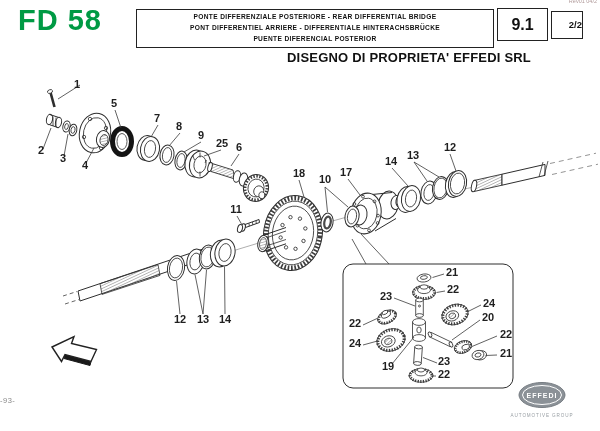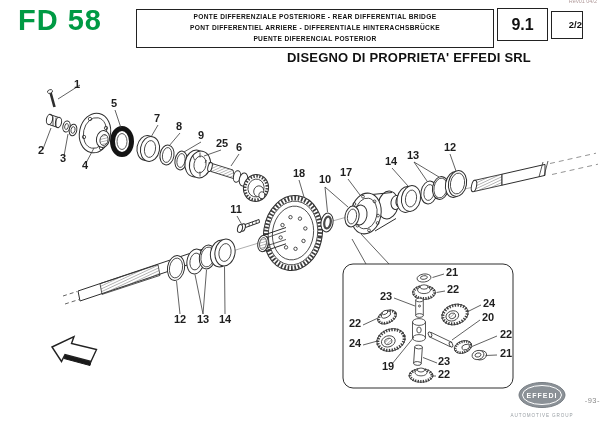--- a/index.html
+++ b/index.html
@@ -10,22 +10,22 @@
   .title-box{position:absolute;left:136px;top:9px;width:356px;height:37px;
          border:1.2px solid #222;display:flex;flex-direction:column;justify-content:center;
          text-align:center;font-weight:700;font-size:6.6px;letter-spacing:.35px;line-height:1.65;}
   .section-box{position:absolute;left:497px;top:8px;width:49px;height:31px;border:1.4px solid #222;
          font-size:16px;font-weight:700;text-align:center;line-height:31px;}
   .pagenum-box{position:absolute;left:551px;top:11px;width:30px;height:26px;border:1.2px solid #222;
          font-size:9.5px;font-weight:700;text-align:right;line-height:26px;}
   .rev-note{position:absolute;right:3px;top:-2px;font-size:5.5px;color:#b09a9a;}
   .property-note{position:absolute;left:287px;top:50px;font-size:13px;font-weight:700;letter-spacing:.2px;}
   .diagram{position:absolute;left:0;top:0;}
-  .footer-page{position:absolute;left:0;right:0;top:396px;text-align:right;font-size:7.5px;
-         color:#888;letter-spacing:.5px;margin-left:18px;}
+  .footer-page{position:absolute;left:0;right:0;top:396px;text-align:left;font-size:7.5px;
+         color:#888;letter-spacing:.5px;}
   .logo{position:absolute;left:504px;top:376px;width:76px;text-align:center;}
   
   .s{stroke:#2e2e2e;fill:#fff;stroke-width:1;}
   .o{stroke:#2e2e2e;fill:none;stroke-width:1;}
   .thin{stroke-width:.8;}
   .ld{stroke:#3a3a3a;stroke-width:.8;fill:none;}
   .ax{stroke:#777;stroke-width:.6;fill:none;}
   .teeth{fill:none;stroke:#3d3d3d;}
   .lbl{font-family:"Liberation Sans",sans-serif;font-size:11px;font-weight:700;
        fill:#1f1f1f;text-anchor:middle;}

